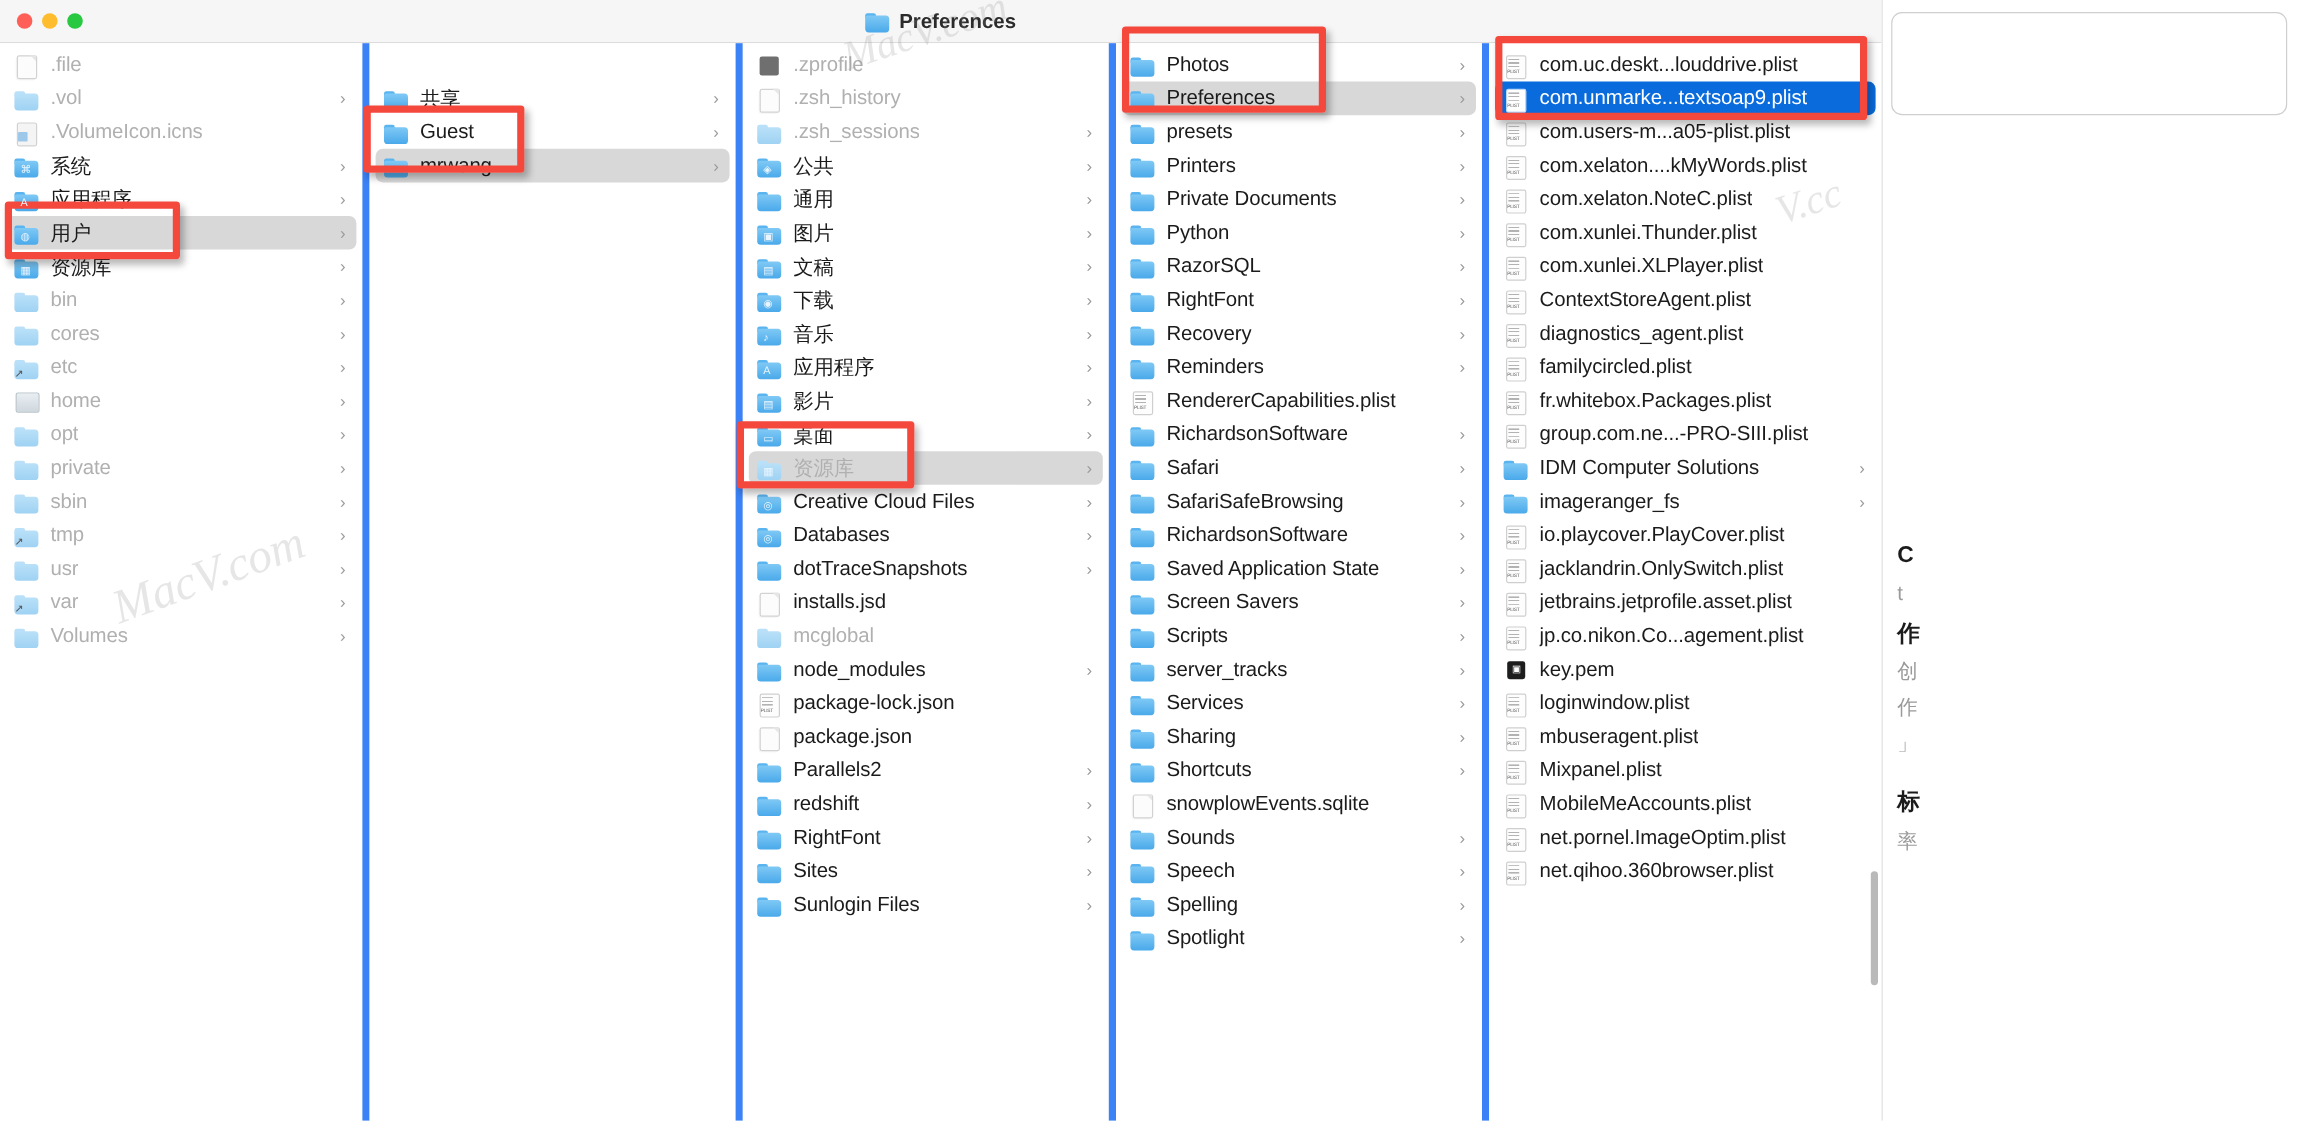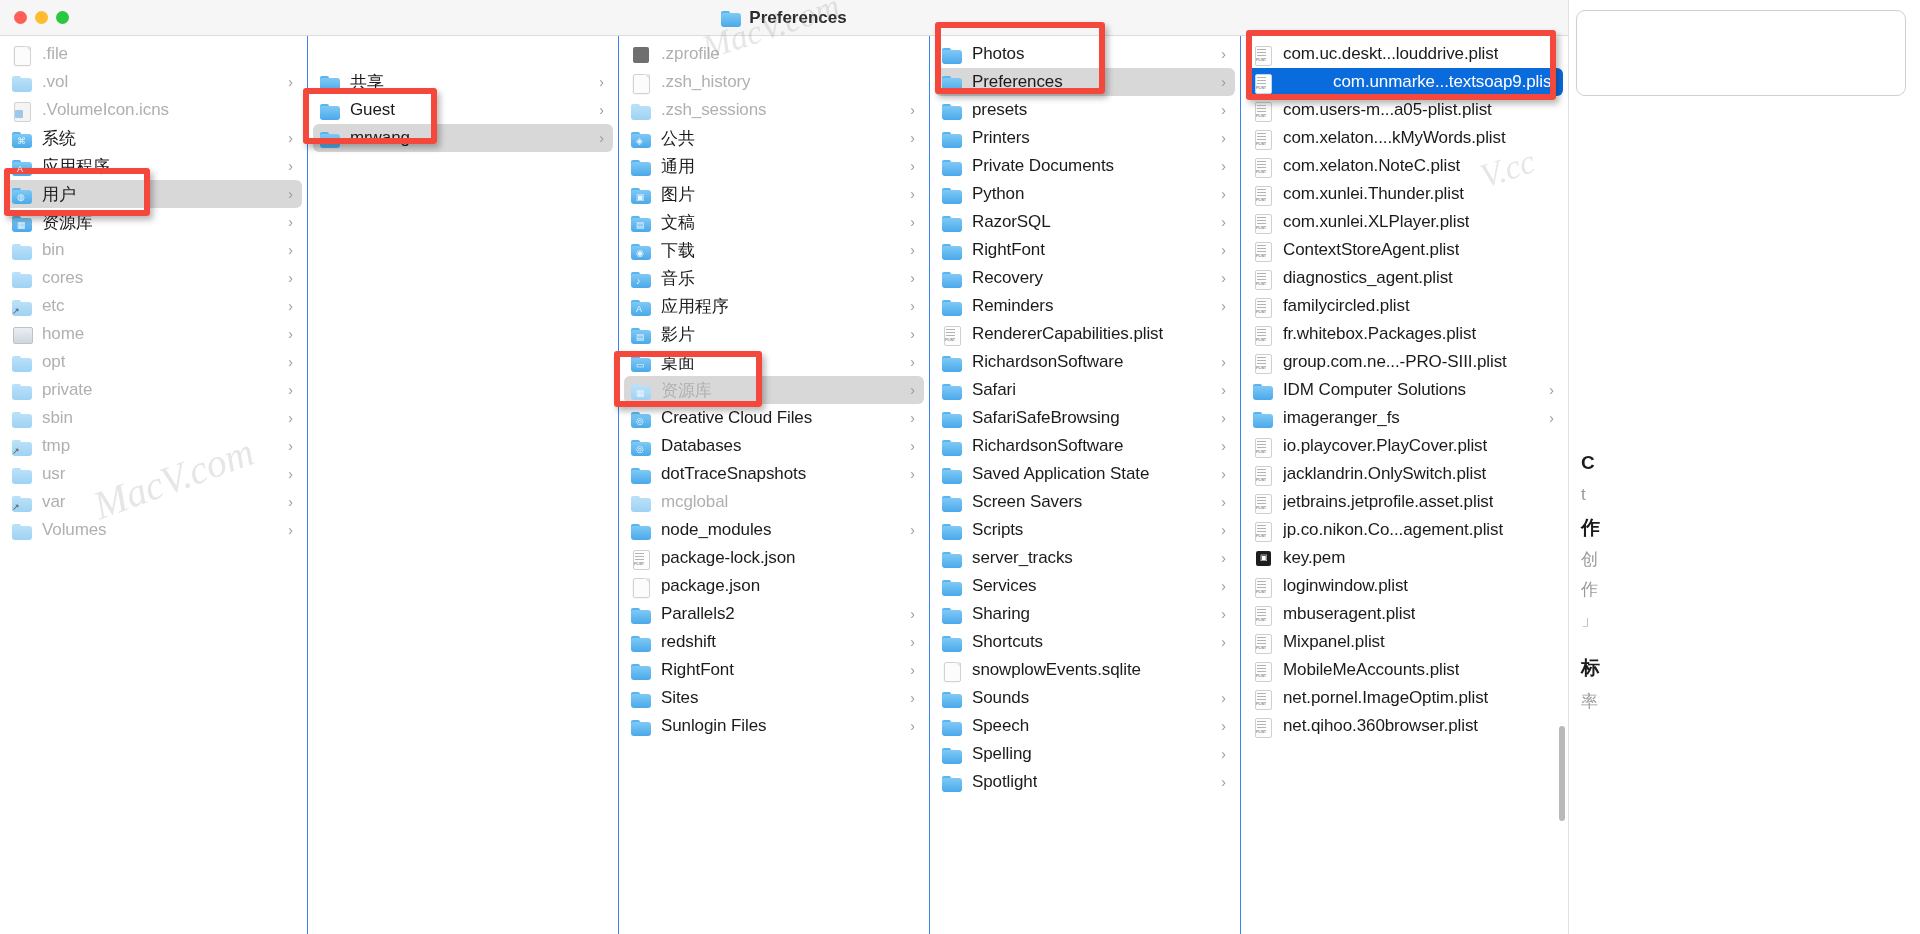--- a/index.html
+++ b/index.html
@@ -25,37 +25,37 @@
   .win-title {
     position:absolute; left:0; right:0; text-align:center;
     font-size:17px; font-weight:bold; color:#2b2b2b;
     display:flex; align-items:center; justify-content:center; gap:7px;
   }
 
   
   .cols { position:absolute; left:0; top:36px; width:1568px; height:898px; display:flex; }
   .col {
     position:relative; height:898px;
-    border-right:1px solid #3b82f6;
+    border-right:6px solid #3b82f6;
     overflow:hidden; background:#fff;
     padding-top:4px;
   }
   .col.c1 { width:308px; }
   .col.c2 { width:311px; }
   .col.c3 { width:311px; }
   .col.c4 { width:311px; }
   .col.c5 { width:327px; border-right:none; }
 
   .row {
     display:flex; align-items:center;
     height:28px; margin:0 5px; padding:0 7px;
     border-radius:6px; position:relative;
   }
   .row.sel-gray { background:#d8d8d8; }
-  .row.sel-blue { background:#0a6bdd;justify-content:space-between; }
+  .row.sel-blue { background:#0a6bdd; }
   .row.sel-blue .lbl { color:#fff; }
   .lbl {
     font-size:17px; color:#1b1b1b;
     white-space:nowrap; overflow:hidden;
     margin-left:9px; letter-spacing:-0.1px;
   }
   .lbl.dim { color:#b0b0b0; }
   .chev {
     position:absolute; right:9px; top:50%; transform:translateY(-50%);
     font-size:14px; color:#9a9a9a; line-height:1;
@@ -442,20 +442,26 @@
           <span class="chev">›</span>
         </div>
         <div class="row">
           <span class="ico folder">
             <span class="gl"></span>
           </span>
           <span class="lbl">dotTraceSnapshots</span>
           <span class="chev">›</span>
         </div>
         <div class="row">
+          <span class="ico doc">
+            <span class="fold"></span>
+          </span>
+          <span class="lbl">installs.jsd</span>
+        </div>
+        <div class="row">
           <span class="ico folder pale">
             <span class="gl"></span>
           </span>
           <span class="lbl dim">mcglobal</span>
         </div>
         <div class="row">
           <span class="ico folder">
             <span class="gl"></span>
           </span>
           <span class="lbl">node_modules</span>

